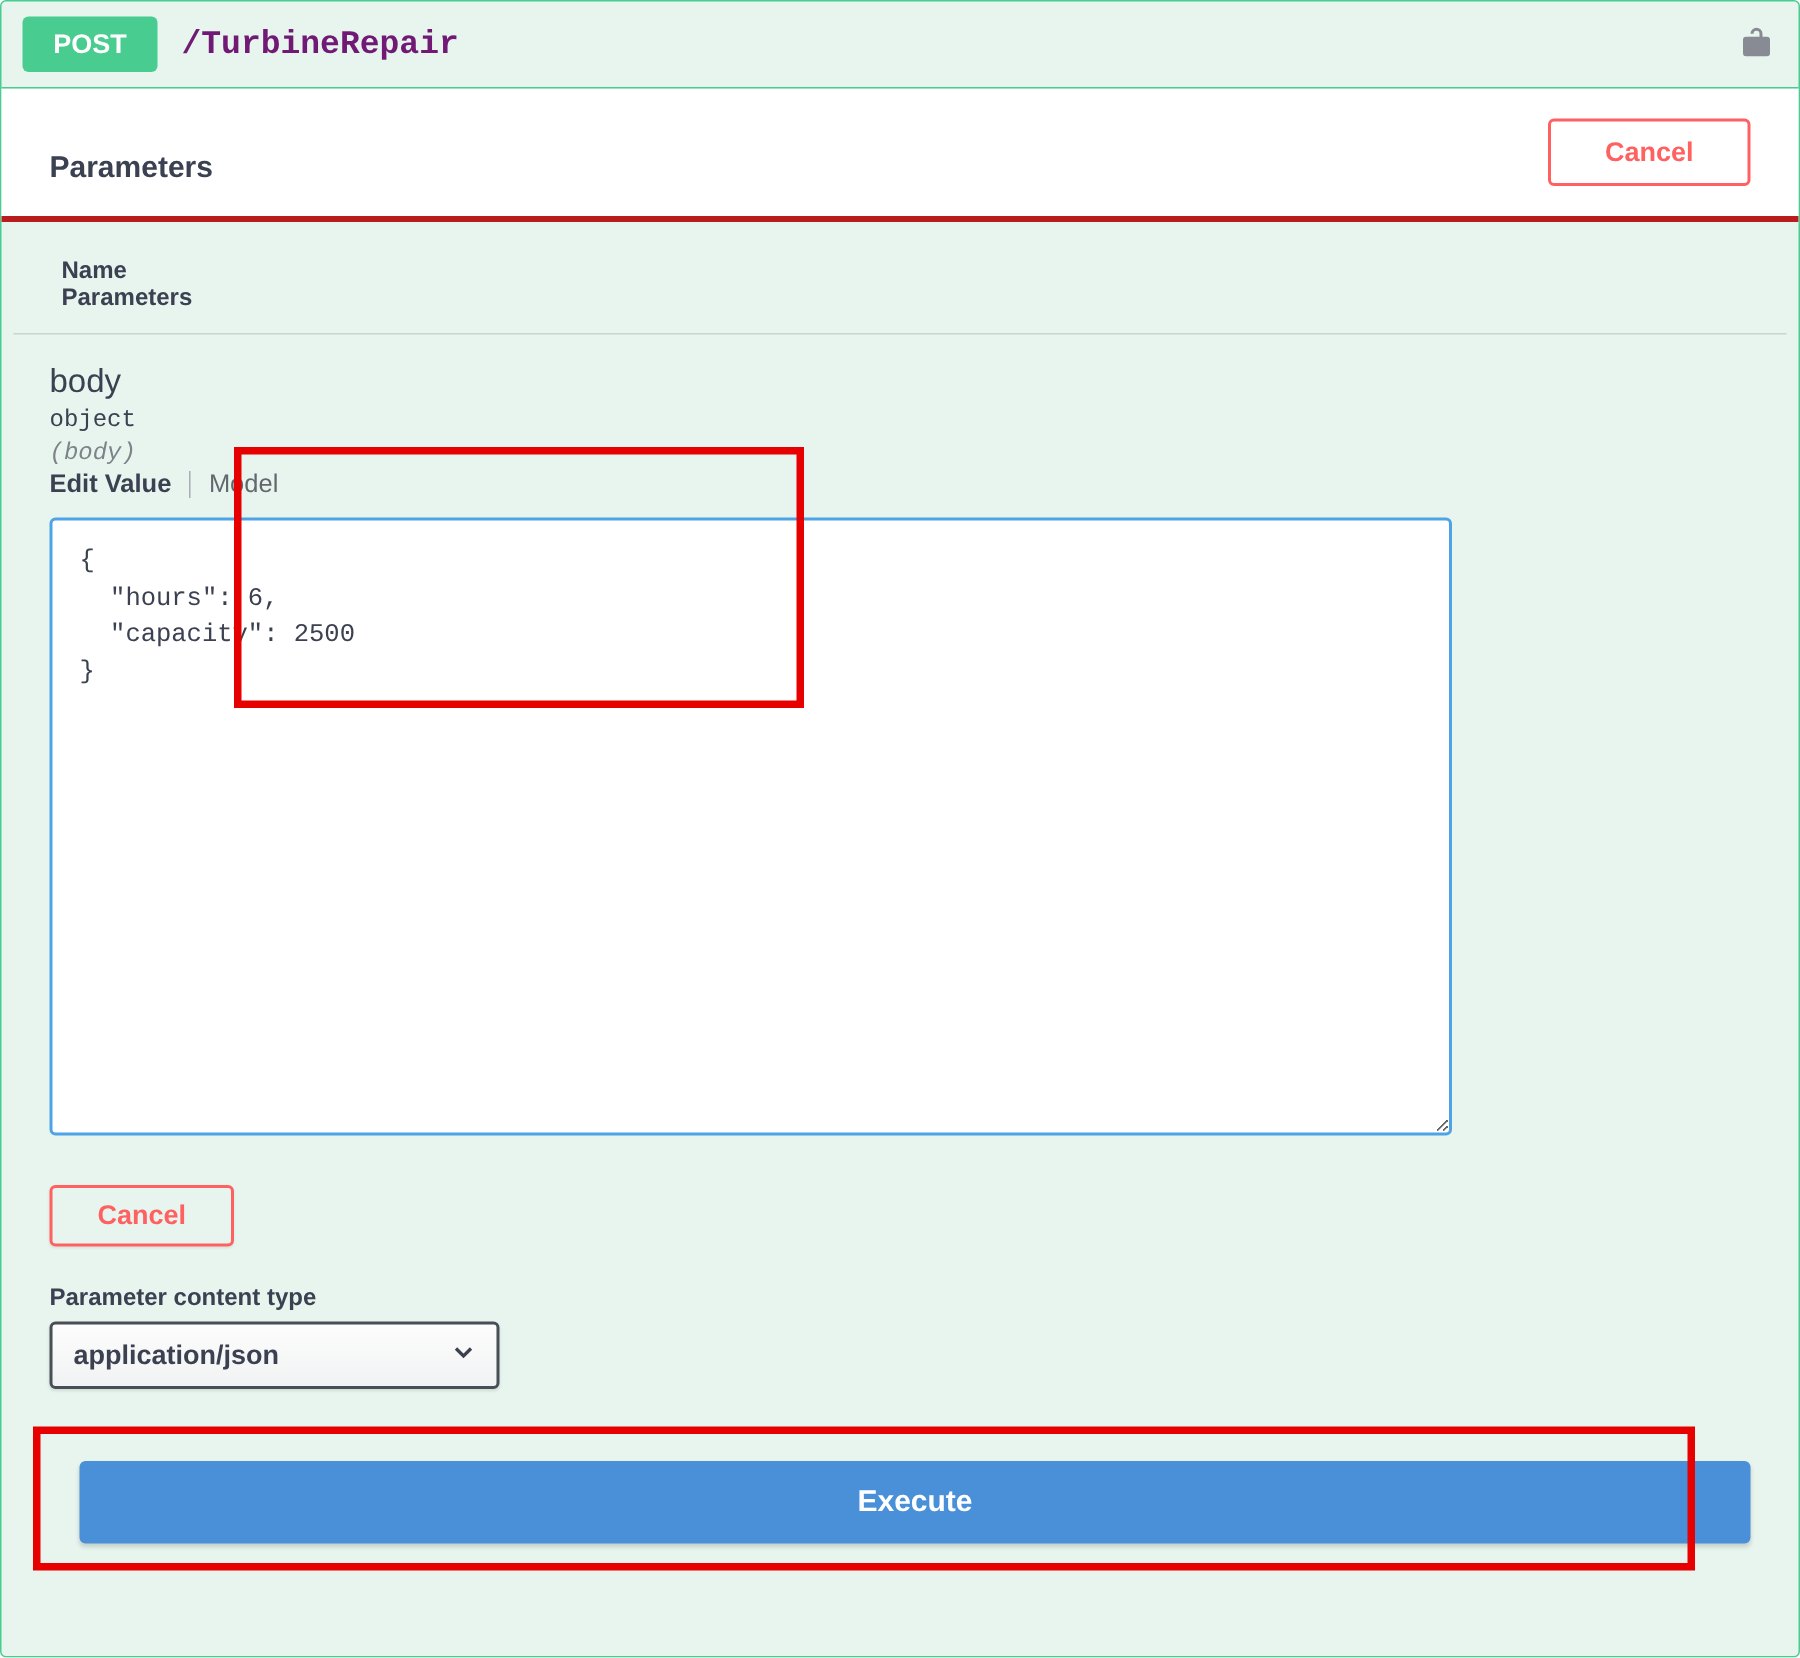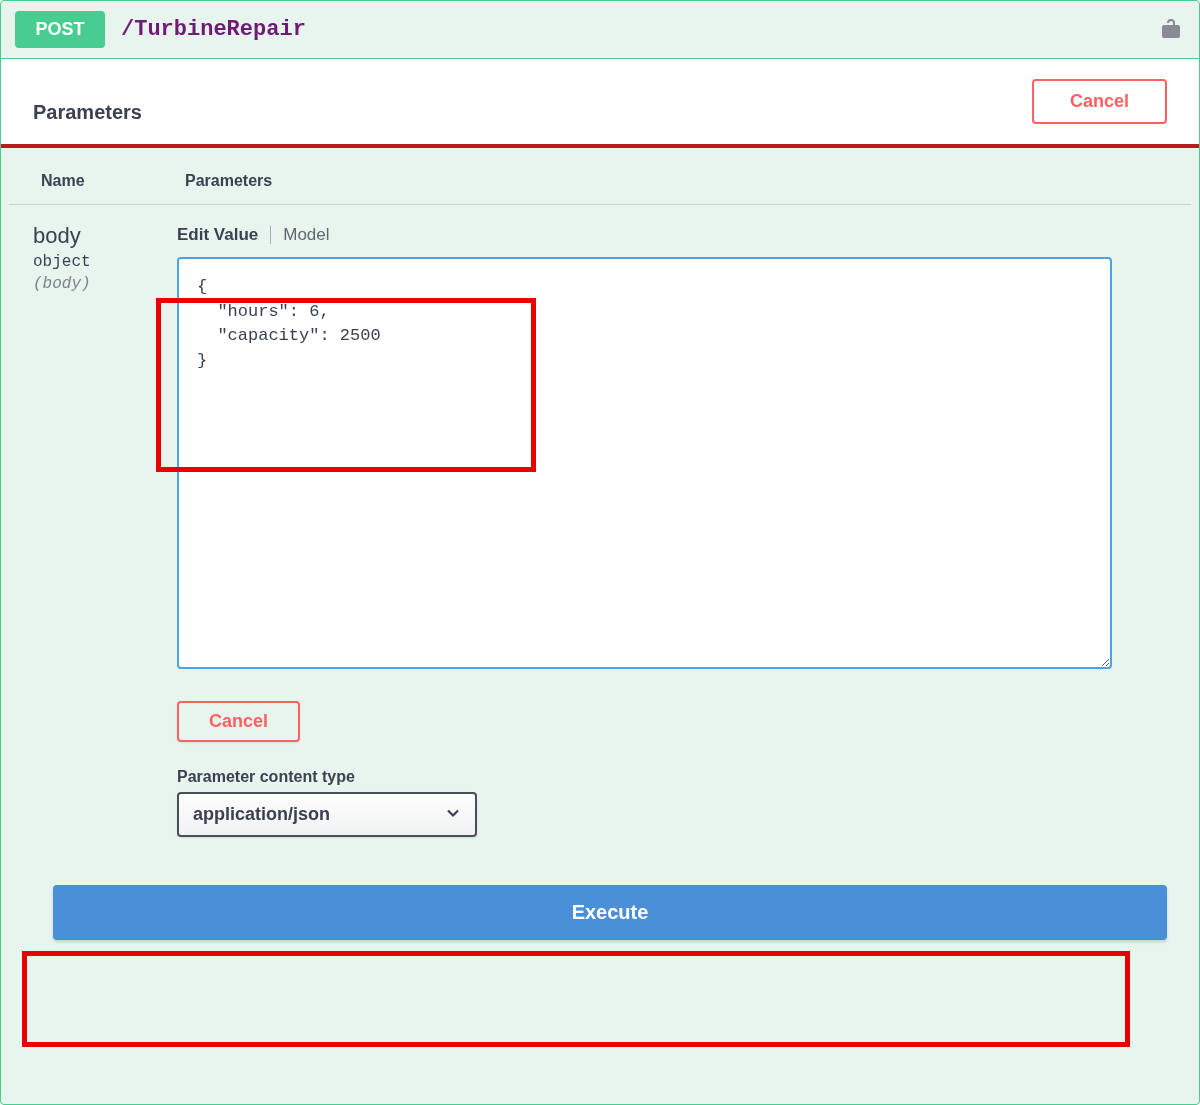--- a/index.html
+++ b/index.html
@@ -71,31 +71,33 @@
       padding: 10px 36px;
       border-radius: 4px;
       cursor: pointer;
       font-family: inherit;
     }
     .headers-row {
       display: flex;
       padding: 24px 32px 14px 32px;
       border-bottom: 1px solid #c9d4cc;
       margin: 0 8px;
+      flex-direction: column;
     }
     .col-name { width: 144px; }
     .col-desc { flex: 1; }
     .header-label {
       font-size: 16px;
       font-weight: 700;
       color: #3b4151;
     }
     .param-row {
       display: flex;
       padding: 18px 32px 0 32px;
+      flex-direction: column;
     }
     .param-name {
       width: 144px;
     }
     .param-name-text {
       font-size: 22px;
       color: #3b4151;
       font-weight: 400;
       margin-bottom: 4px;
     }

